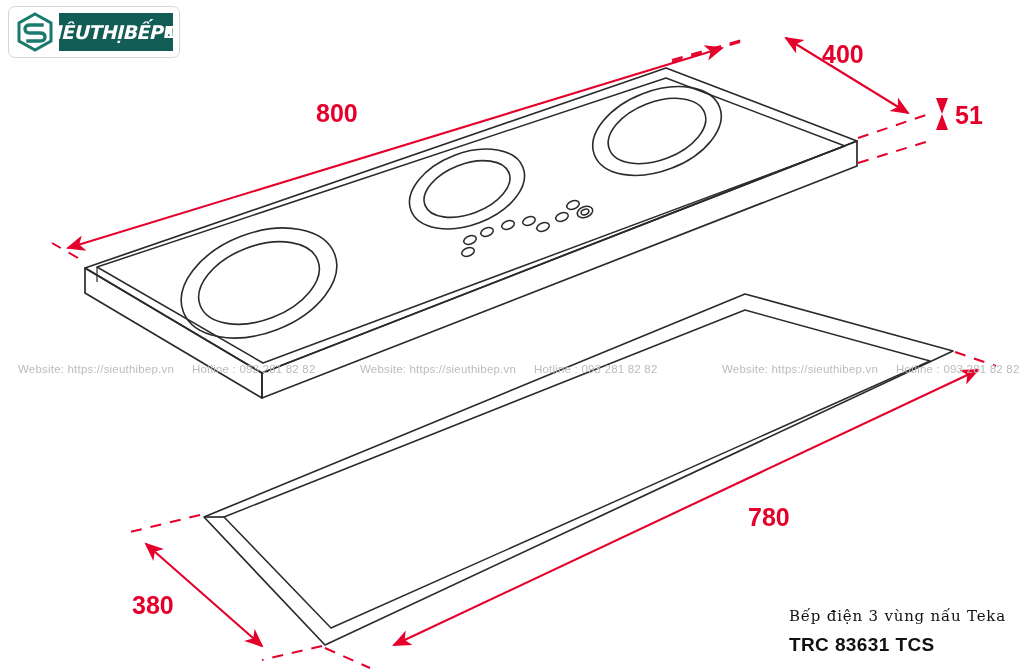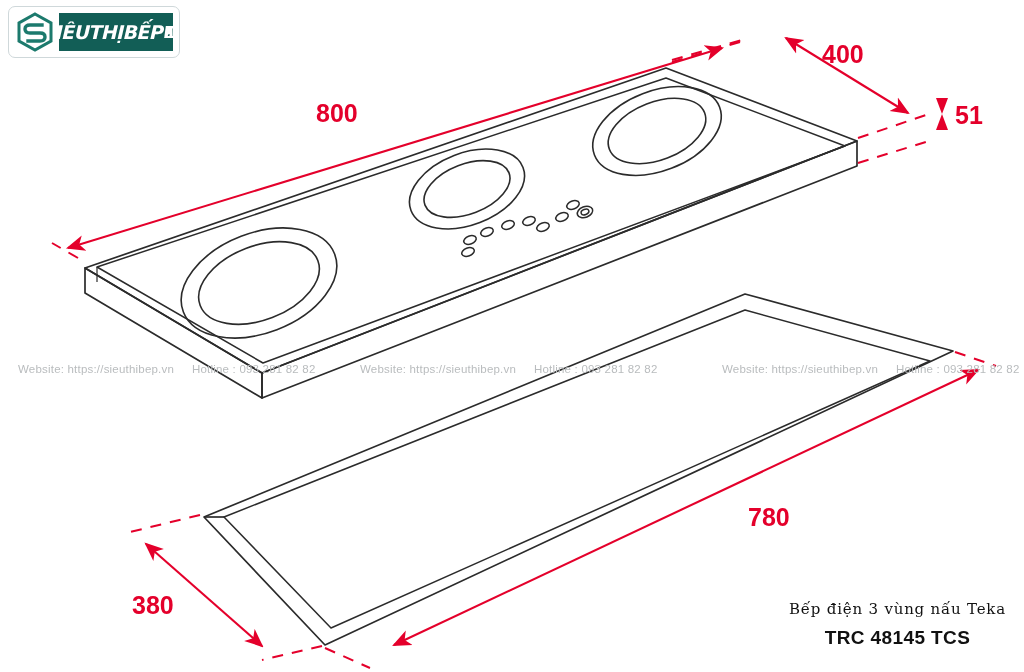--- a/index.html
+++ b/index.html
@@ -77,22 +77,22 @@
     letter-spacing: 0.2px;
     white-space: nowrap;
     user-select: none;
   }
   .watermark .gap { display: inline-block; width: 18px; }
 
   
   #caption {
     position: absolute;
     right: 18px;
-    bottom: 21px;
-    text-align: center;
+    bottom: 14px;
+    text-align: left;
     line-height: 1.35;
   }
   #caption .cap-line1 {
     font-family: "DejaVu Serif", "Liberation Serif", serif;
     font-size: 15px;
     color: #111111;
     letter-spacing: 0.8px;
     display: block;
   }
   #caption .cap-line2 {
@@ -227,16 +227,16 @@
   </div>
   <div class="watermark" style="left:360px;">
     <span>Website: https://sieuthibep.vn</span><span class="gap"></span><span>Hotline : 093 281 82 82</span>
   </div>
   <div class="watermark" style="left:722px;">
     <span>Website: https://sieuthibep.vn</span><span class="gap"></span><span>Hotline : 093 281 82 82</span>
   </div>
 
   <div id="caption">
     <span class="cap-line1">Bếp điện 3 vùng nấu Teka</span>
-    <span class="cap-line2">TRC 48145 TCS</span>
+    <span class="cap-line2">TRC 83631 TCS</span>
   </div>
 
 </div>
 
 </body></html>

